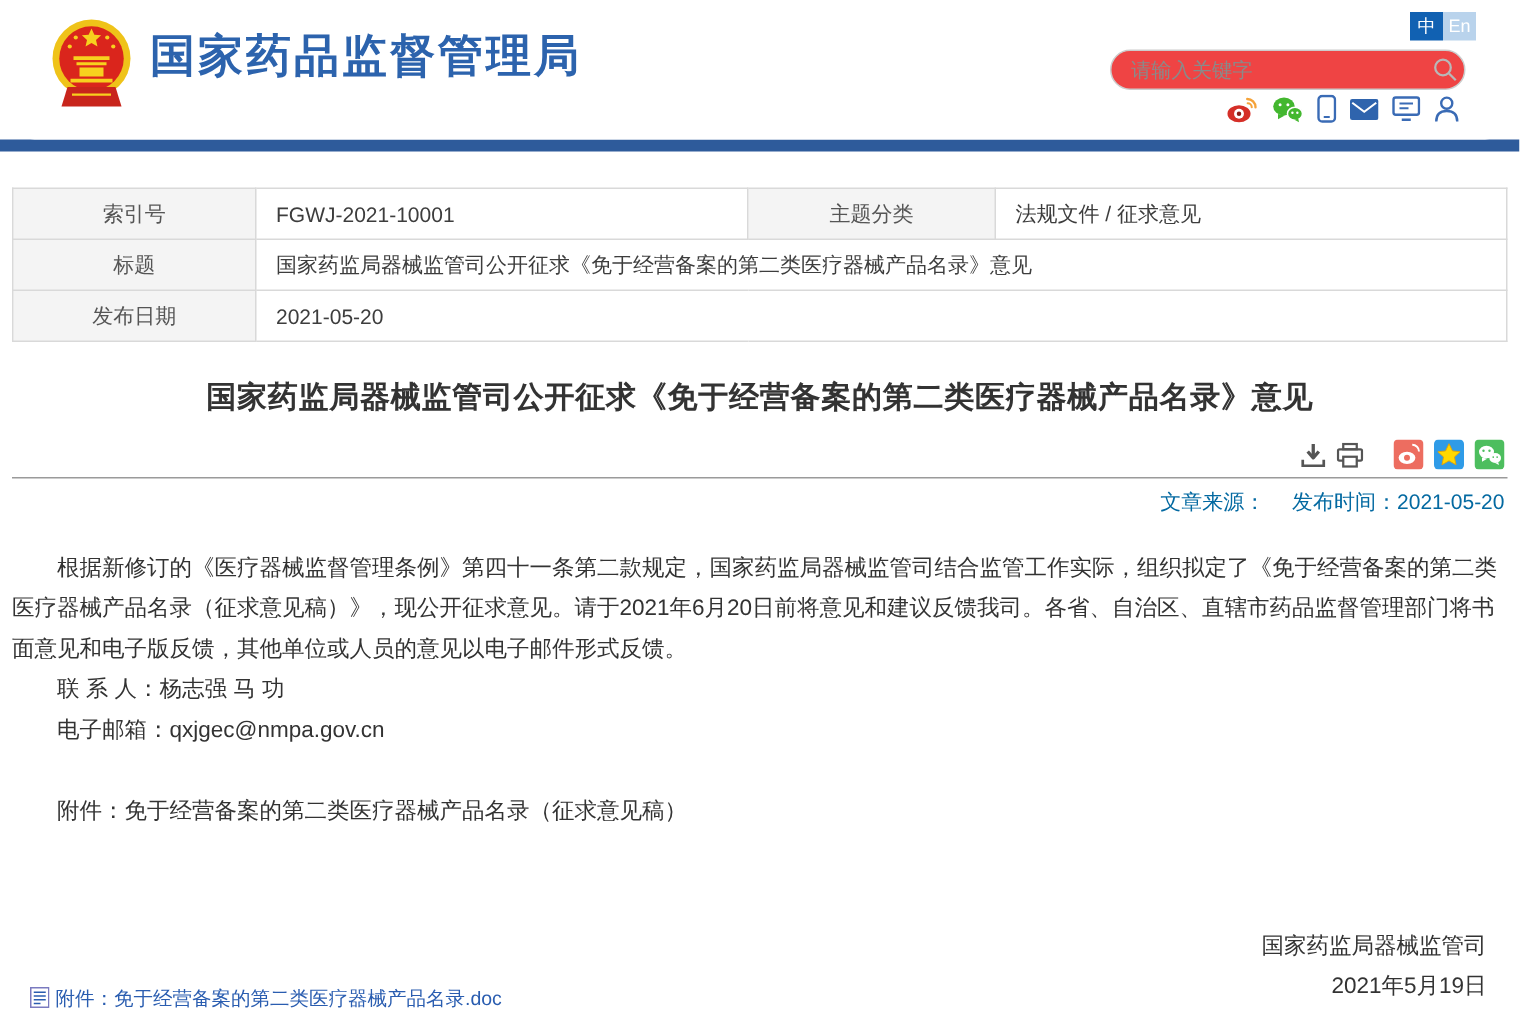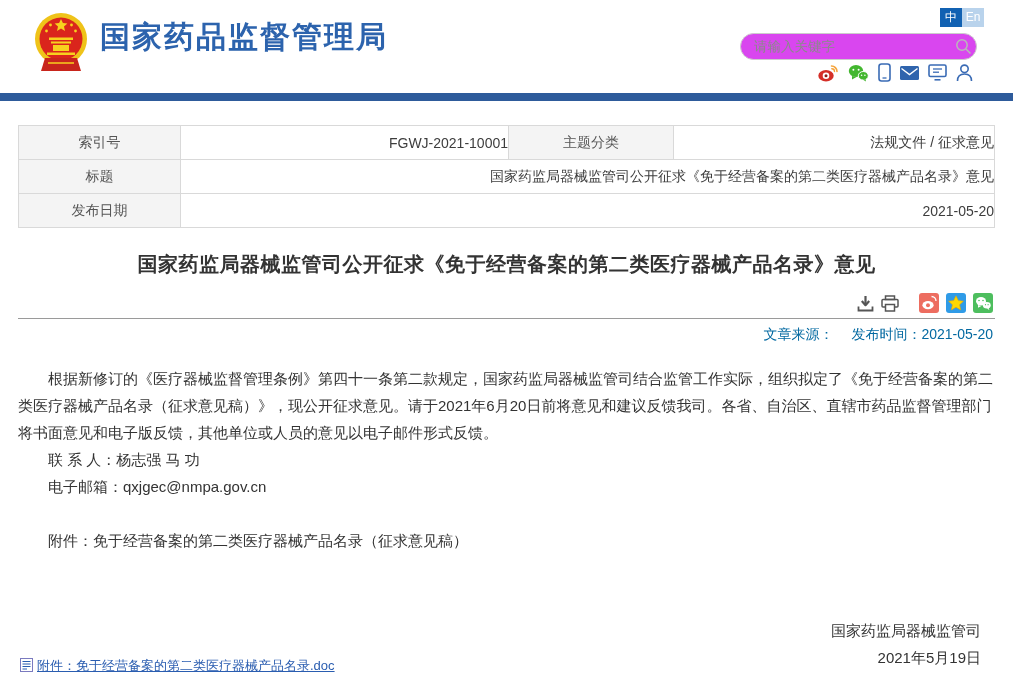--- a/index.html
+++ b/index.html
@@ -10,48 +10,48 @@
   }
   
   .header { position:relative; height:93px; background:#fff;border-radius:23px; }
   .logo-link { position:absolute; left:33px; top:11px; display:flex; align-items:flex-start; cursor:pointer; }
   .site-title { position:absolute; left:100px; top:17px; font-size:30px; font-weight:bold; color:#2c63ad; letter-spacing:2px; white-space:nowrap; }
   .site-subtitle { position:absolute; left:101px; top:54px; font-size:14.5px; color:#2e6ab1; white-space:nowrap; }
   .lang { position:absolute; top:8px; right:29px; display:flex; }
   .lang span { display:inline-block; min-width:22px; height:19px; line-height:19px; text-align:center; color:#fff; font-size:12px; cursor:pointer; }
   .lang-zh { background:#1161b2; }
   .lang-en { background:#b9d3ec; }
-  .search-box { position:absolute; top:33px; right:36px; width:237px; height:27px; border:1px solid #ccc; border-radius:14px; background:#d946ef; display:flex; align-items:center; }
+  .search-box { position:absolute; top:33px; right:36px; width:237px; height:27px; border:1px solid #ccc; border-radius:14px; background:#ef4444; display:flex; align-items:center; }
   .search-box input { flex:1; border:none; outline:none; background:transparent; margin-left:13px; font-size:13.5px; color:#333; font-family:inherit; }
   .search-box input::placeholder { color:#8a8a8a; }
   .search-btn { width:26px; height:25px; display:flex; align-items:center; justify-content:center; cursor:pointer; border:none; background:transparent; }
   .quick-icons { position:absolute; top:63px; right:40px; display:flex; align-items:center; gap:9px; }
   .quick-icons .qicon { display:flex; align-items:center; cursor:pointer; }
   
   .blue-bar { height:8px; background:#2e5b9b; }
   
-  .content { margin:0 18px; position:relative; }
+  .content { margin:0 8px; position:relative; }
   table.info-table { width:100%; border-collapse:collapse; margin-top:24px; font-size:14px; }
   .info-table td { border:1px solid #d9d9d9; height:34px; }
   .info-table td.lbl { background:#f4f4f4; color:#555; text-align:center; }
-  .info-table td.val { color:#3d3d3d; padding-left:13px; background:#fff;text-align:right; }
+  .info-table td.val { color:#3d3d3d; padding-left:13px; background:#fff; }
   .c1 { width:162px; } .c2 { width:328px; } .c3 { width:165px; }
   .article-title { text-align:center; font-size:20px; font-weight:bold; color:#333; margin-top:23px; letter-spacing:0.5px; }
   .toolbar { display:flex; justify-content:flex-end; align-items:center; gap:7px; margin-top:15px; height:20px; padding-right:2px; }
   .toolbar .tool { display:flex; align-items:center; cursor:pointer; }
   .toolbar .spacer { width:6px; }
   .rule { border:none; border-top:1px solid #9a9a9a; margin-top:5px; }
   .meta { text-align:right; color:#0369a1; font-size:14px; margin-top:7px; padding-right:2px; }
   .meta .pub { margin-left:14px; }
   .body-text { margin-top:21px; font-size:15px; color:#333; line-height:27px; }
   .body-text p { text-indent:2em; }
   .attach-note { margin-top:27px; }
   .sign { text-align:right; font-size:15px; color:#333; line-height:27px; margin-top:63px; padding-right:14px; }
   .footer-link { position:absolute; left:20px; bottom:13px; display:flex; align-items:center; gap:4px; font-size:13px; cursor:pointer; }
-  .footer-link .link-text { color:#2a5db0; text-decoration:underline; }
+  .footer-link .link-text { color:#2a5db0; }
 </style>
 </head>
 <body>
 
 <div class="header">
   <div class="logo-link">
     <span>
       <svg width="56" height="64" viewBox="0 0 56 64">
         <circle cx="28" cy="28" r="26" fill="#efc319"></circle>
         <circle cx="28" cy="28" r="21.5" fill="#da251c"></circle>

